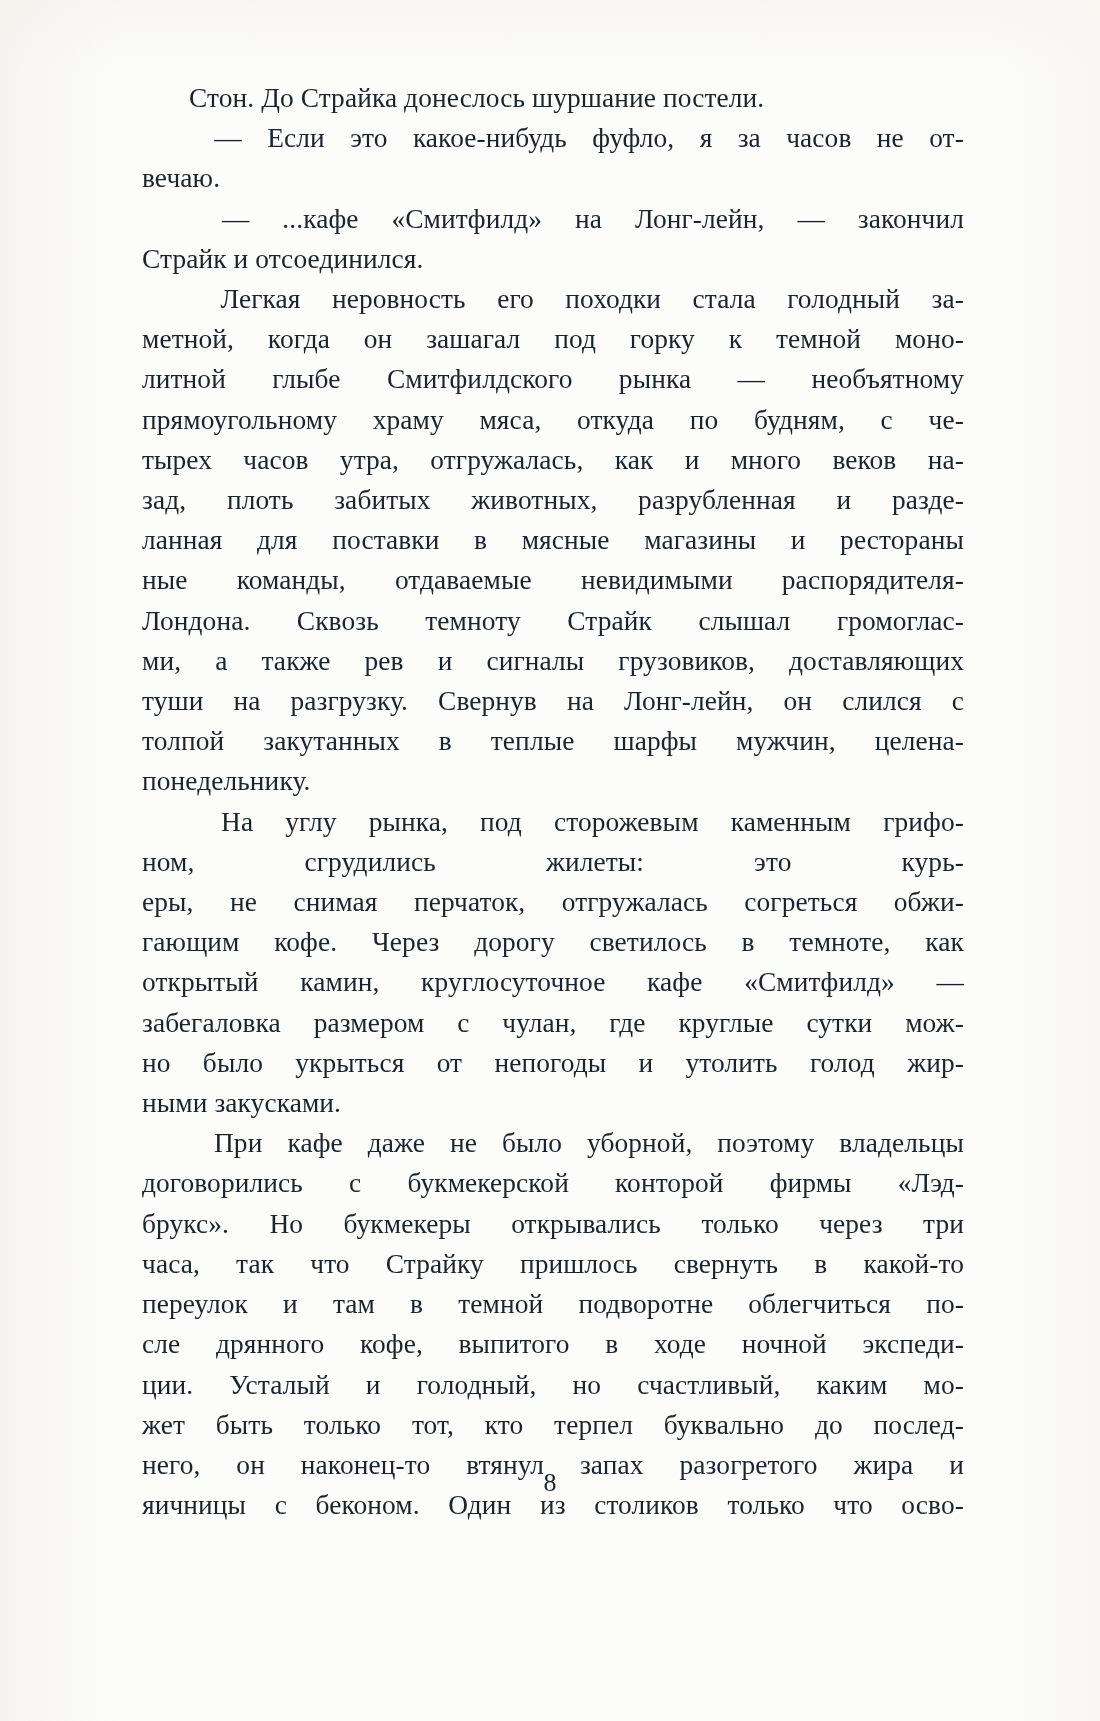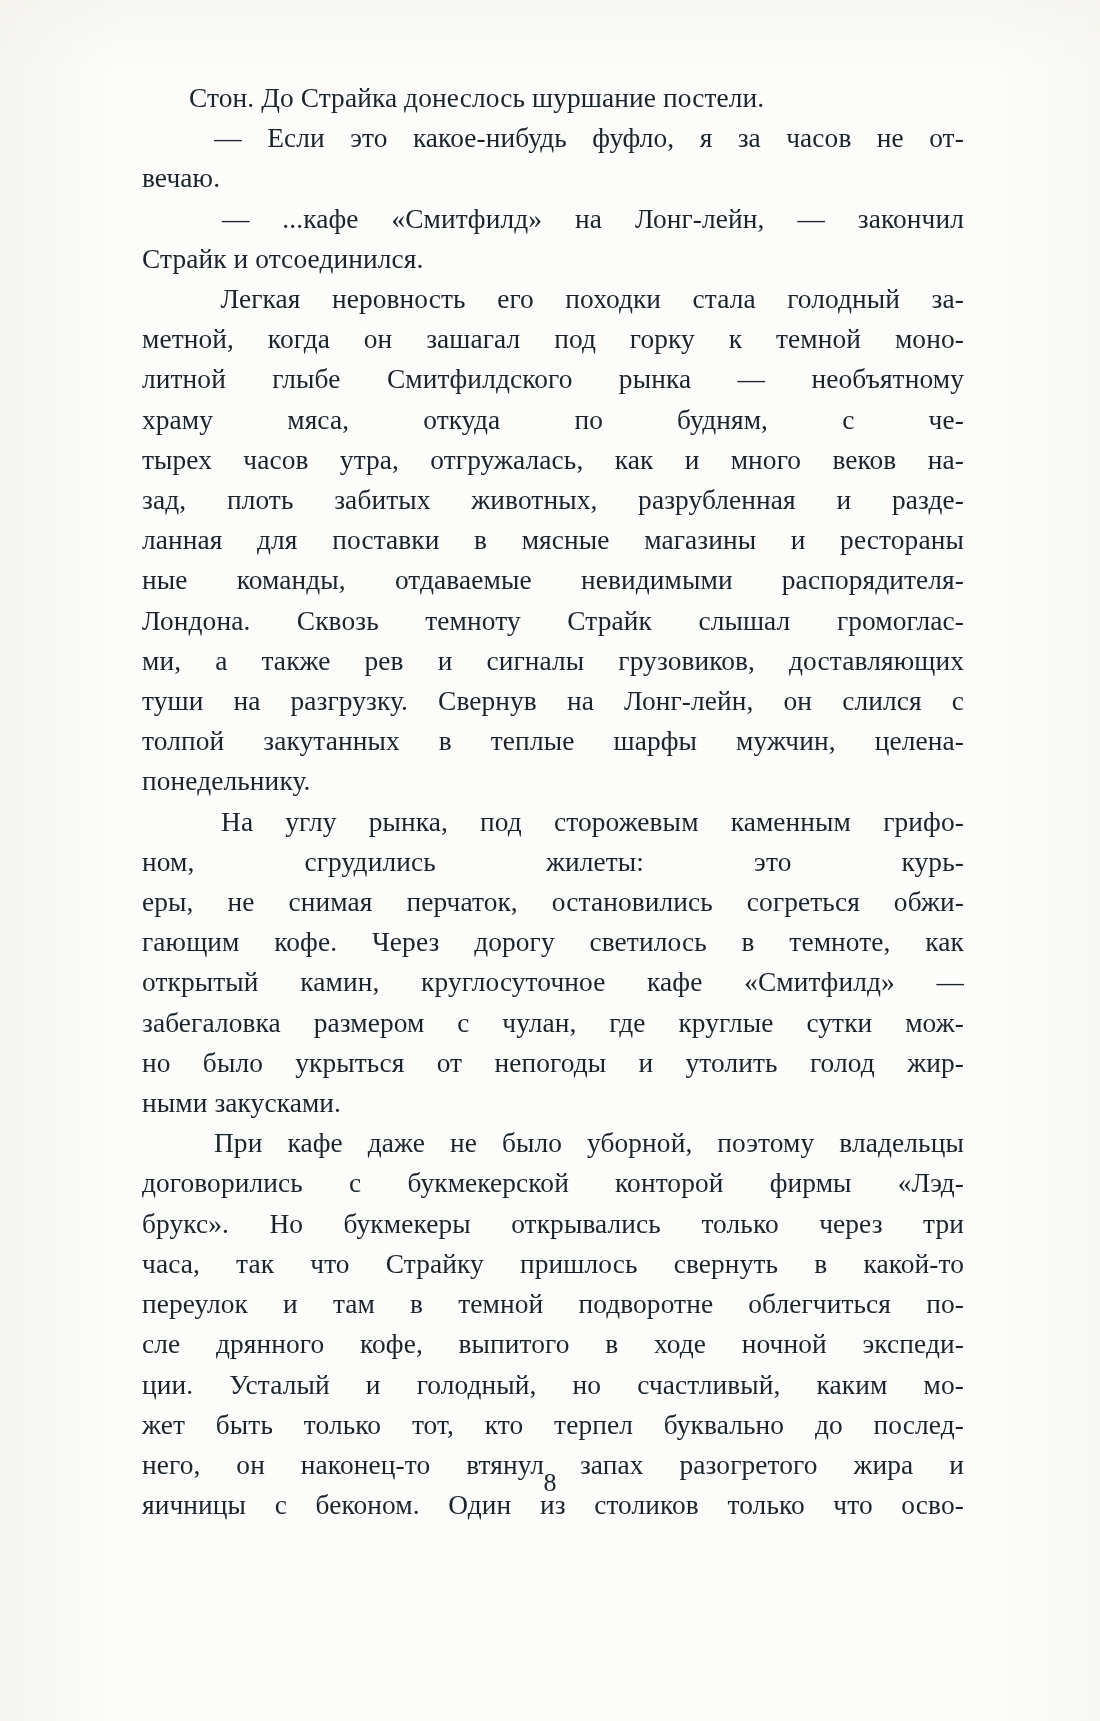--- a/index.html
+++ b/index.html
@@ -142,20 +142,21 @@
         </span>
         <span class="line just">
           <span class="w">литной</span>
           <span class="w">глыбе</span>
           <span class="w">Смитфилдского</span>
           <span class="w">рынка</span>
           <span class="w">—</span>
           <span class="w">необъятному</span>
         </span>
         <span class="line just">
+          <span class="w">прямоугольному</span>
           <span class="w">храму</span>
           <span class="w">мяса,</span>
           <span class="w">откуда</span>
           <span class="w">по</span>
           <span class="w">будням,</span>
           <span class="w">с</span>
           <span class="w">че-</span>
         </span>
         <span class="line just">
           <span class="w">тырех</span>
@@ -250,21 +251,21 @@
           <span class="w">сгрудились</span>
           <span class="w">жилеты:</span>
           <span class="w">это</span>
           <span class="w">курь-</span>
         </span>
         <span class="line just">
           <span class="w">еры,</span>
           <span class="w">не</span>
           <span class="w">снимая</span>
           <span class="w">перчаток,</span>
-          <span class="w">остановились</span>
+          <span class="w">отгружалась</span>
           <span class="w">согреться</span>
           <span class="w">обжи-</span>
         </span>
         <span class="line just">
           <span class="w">гающим</span>
           <span class="w">кофе.</span>
           <span class="w">Через</span>
           <span class="w">дорогу</span>
           <span class="w">светилось</span>
           <span class="w">в</span>

